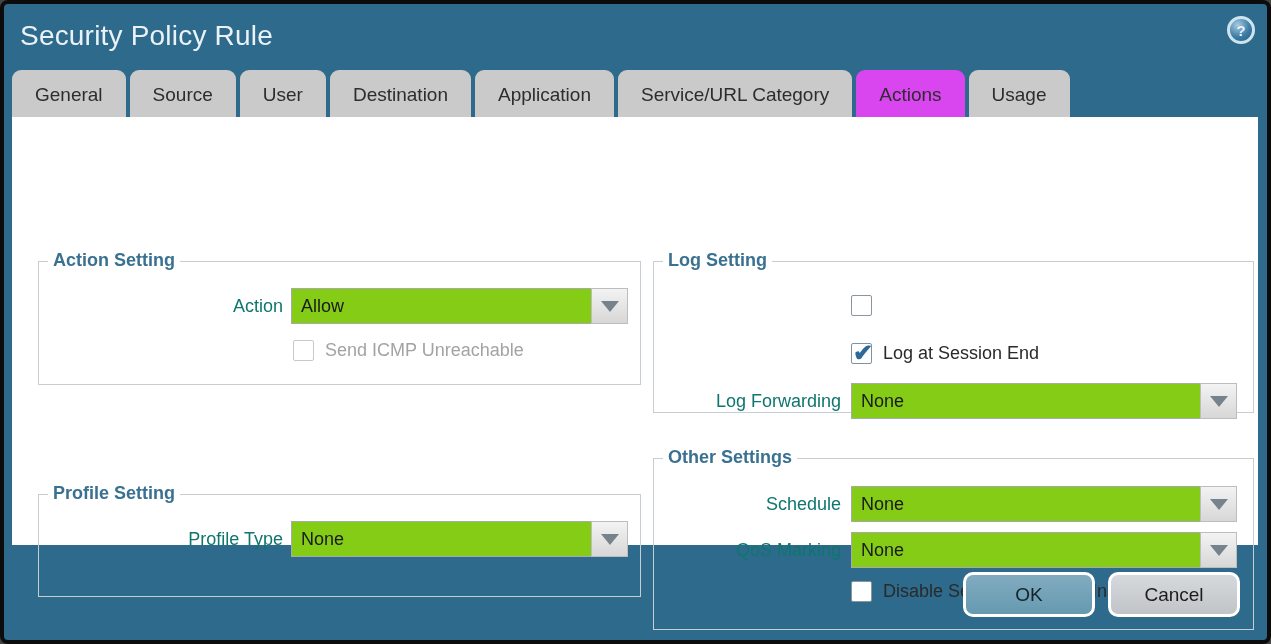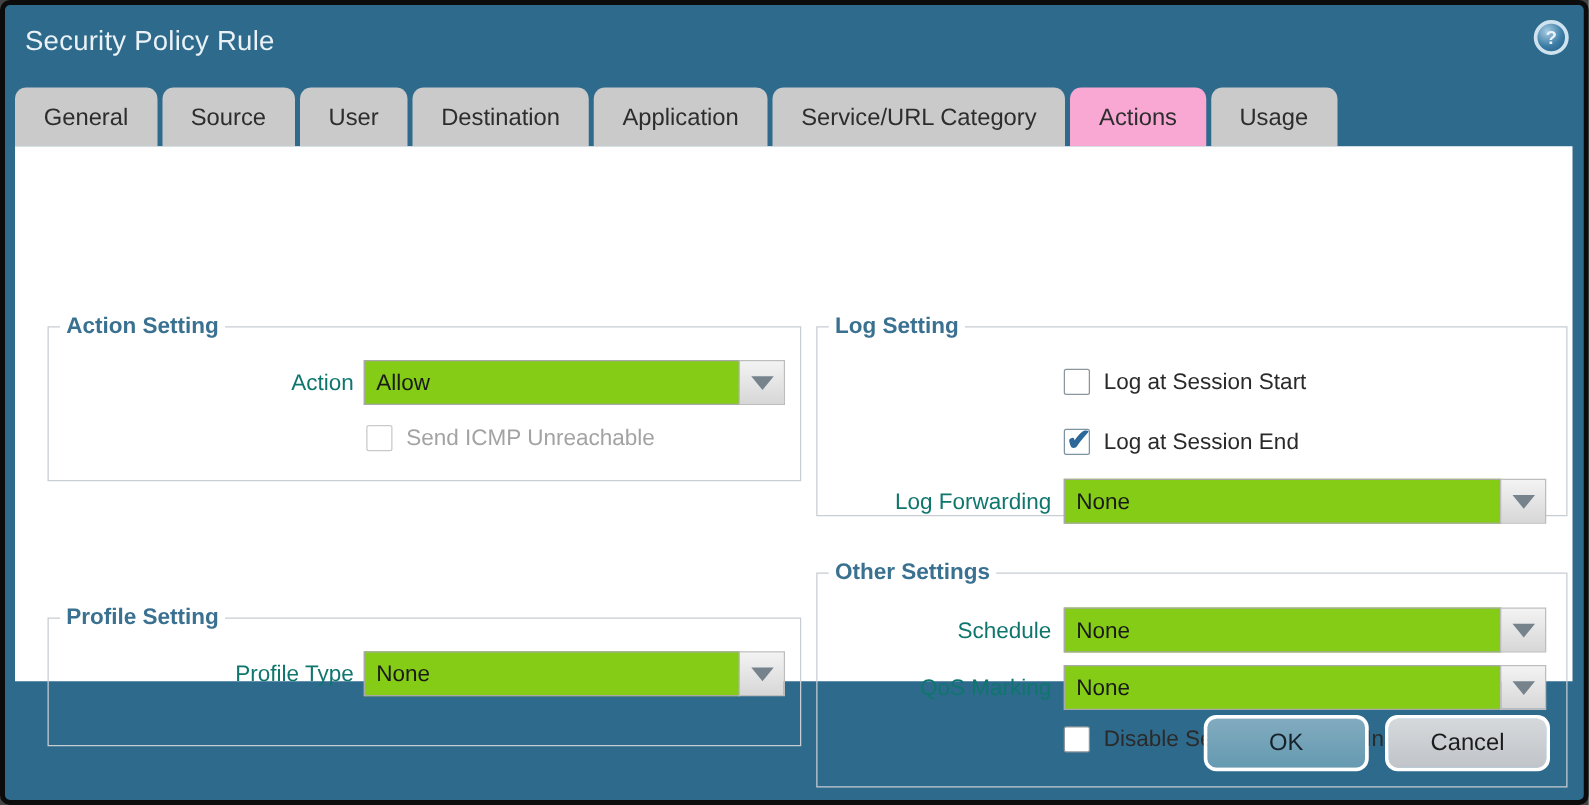--- a/index.html
+++ b/index.html
@@ -11,21 +11,21 @@
   .dialog {
     position:relative; width:1271px; height:644px;
     background:#2e6a8c;
     border:4px solid #0c0c0c;
     border-radius:8px;
     overflow:hidden;
   }
   
   .dialog-title {
     position:absolute; left:16px; top:16px;
-    font-size:22px; color:#eaf2f7; letter-spacing:.2px;
+    font-size:28px; color:#eaf2f7; letter-spacing:.2px;
   }
   .help-icon {
     position:absolute; left:1223px; top:12px;
     width:28px; height:28px; border-radius:50%;
     background:radial-gradient(circle at 35% 28%, #a6cbe2, #3d7da5 55%, #1e5a82);
     border:3px solid #cfe3ef;
     color:#e8f3fa; font-weight:bold; font-size:15px;
     display:flex; align-items:center; justify-content:center;
     cursor:pointer;
   }
@@ -34,21 +34,21 @@
     position:absolute; left:8px; top:66px; height:47px;
     display:flex; gap:4px;
   }
   .tab {
     height:47px; line-height:49px; padding:0 23px;
     background:#cacaca; color:#2d2d2d;
     font-size:19px;
     border-radius:9px 9px 0 0;
     cursor:pointer; white-space:nowrap;
   }
-  .tab.active { background:#f9a8d4; }
+  .tab.active { background:#d946ef; }
   
   .content-panel {
     position:absolute; left:8px; top:113px;
     width:1246px; height:428px;
     background:#ffffff;
   }
   .group {
     position:absolute; border:1px solid #c7cdd2;
   }
   .group-legend {
@@ -169,21 +169,20 @@
         <div class="dd-arrow"></div>
       </div>
     </div>
 
     <div class="group g-log">
       <span class="group-legend">Log Setting</span>
     </div>
     <div class="checkbox" style="left:839px; top:178px;">
       
     </div>
-    <div class="cb-label" style="left:871px; top:177px;">Log at Session Start</div>
     <div class="checkbox checked" style="left:839px; top:226px;">
       <span class="check">✔</span>
     </div>
     <div class="cb-label" style="left:871px; top:225px;">Log at Session End</div>
     <div class="fld-label" style="left:590px; top:266px; width:239px;">Log Forwarding</div>
     <div class="dropdown w-right" style="left:839px; top:266px;">
       <div class="dd-value">None</div>
       <div class="dd-btn">
         <div class="dd-arrow"></div>
       </div>

